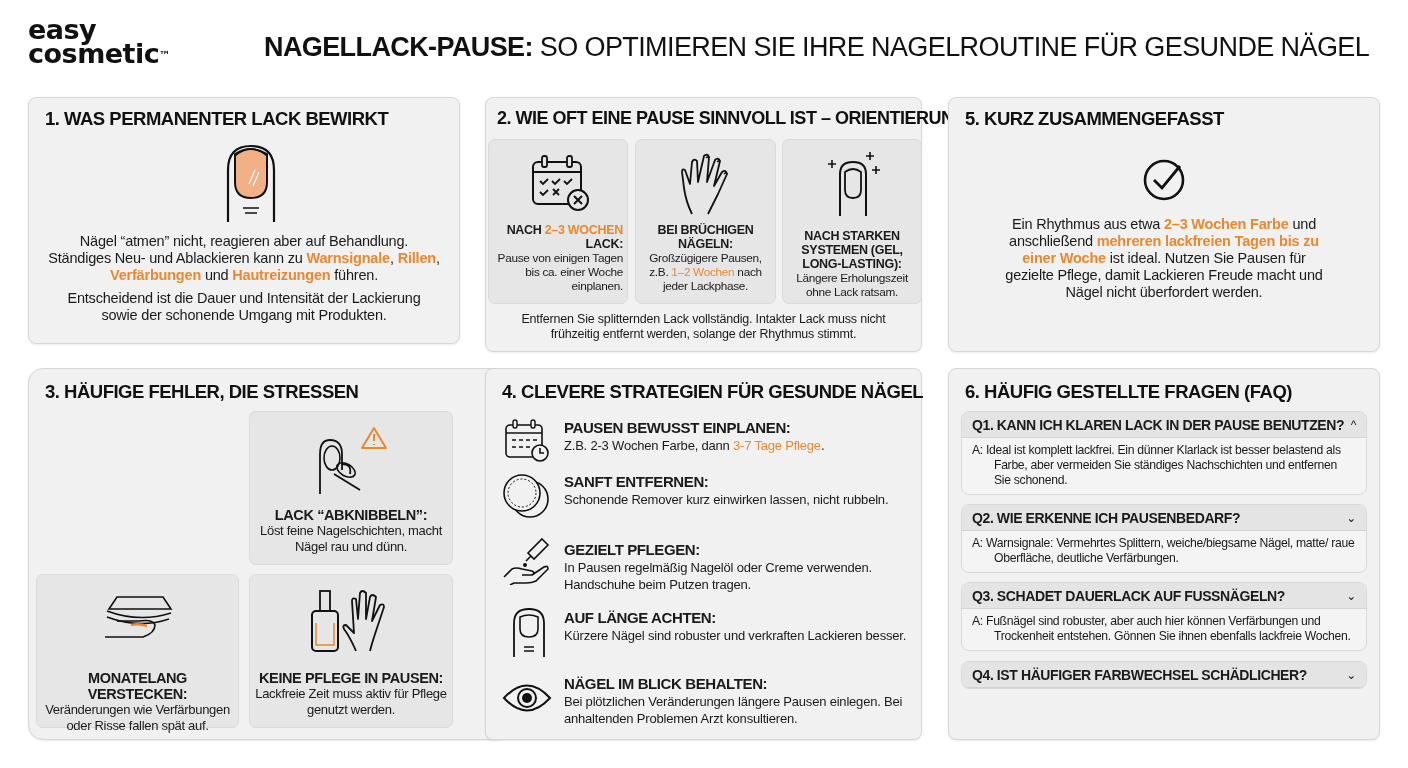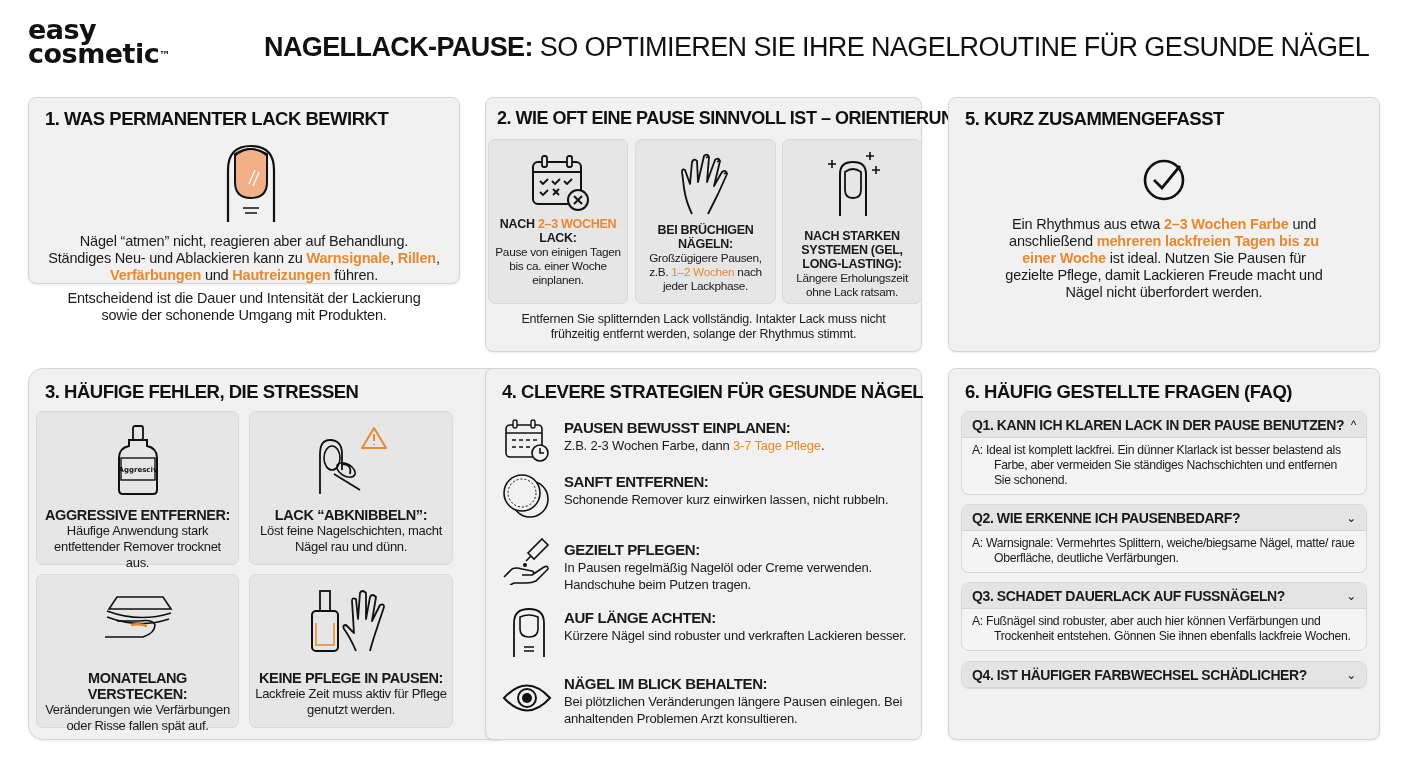--- a/index.html
+++ b/index.html
@@ -30,21 +30,21 @@
 </style>
 </head>
 <body>
 
 <div class="logo">
   <div>easy</div>
   <div><span>cosmetic</span><sup>™</sup></div>
 </div>
 <div class="title"><b>NAGELLACK-PAUSE:</b><span> SO OPTIMIEREN SIE IHRE NAGELROUTINE FÜR GESUNDE NÄGEL</span></div>
 
-<div class="card" style="left:28px; top:97px; width:432px; height:187px;">
+<div class="card" style="left:28px; top:97px; width:432px; height:247px;">
   <h2>1. WAS PERMANENTER LACK BEWIRKT</h2>
   <div class="ico" style="left:196px; top:42px;">
     <svg width="52" height="82" viewBox="0 0 52 82">
         <path d="M3 82 V30 Q3 6 26 6 Q49 6 49 30 V82" fill="none" stroke="#111" stroke-width="2.2"></path>
         <path d="M10 14 Q26 4 42 14 V42 Q42 58 26 58 Q10 58 10 42 Z" fill="#f2b088" stroke="#111" stroke-width="2"></path>
         <path d="M10 16 Q26 2 42 16" fill="none" stroke="#111" stroke-width="1.5"></path>
         <path d="M30 30 L24 44 M34 32 L28 46" stroke="#fff" stroke-width="1.2"></path>
         <path d="M18 68 H34 M20 73 H32" stroke="#111" stroke-width="1.6"></path>
       </svg>
   </div>
@@ -63,21 +63,21 @@
           <rect x="3" y="8" width="48" height="42" rx="5" fill="none" stroke="#111" stroke-width="2"></rect>
           <path d="M3 18 H51" stroke="#111" stroke-width="2"></path>
           <rect x="12" y="2" width="5" height="11" rx="2" fill="#e6e6e6" stroke="#111" stroke-width="1.8"></rect>
           <rect x="37" y="2" width="5" height="11" rx="2" fill="#e6e6e6" stroke="#111" stroke-width="1.8"></rect>
           <path d="M10 27 l3 3 l5 -5 M22 27 l3 3 l5 -5 M34 27 l3 3 l5 -5 M10 38 l3 3 l5 -5" stroke="#111" stroke-width="1.8" fill="none"></path>
           <path d="M23 35 l6 6 M29 35 l-6 6" stroke="#111" stroke-width="1.8"></path>
           <circle cx="48" cy="46" r="10" fill="#e6e6e6" stroke="#111" stroke-width="2"></circle>
           <path d="M44 42 l8 8 M52 42 l-8 8" stroke="#111" stroke-width="2"></path>
         </svg>
     </div>
-    <div class="s2txt" style="top:77px;">
+    <div class="s2txt" style="top:83px;text-align:right;">
       <b>NACH </b><b class="orange">2–3 WOCHEN</b><b> LACK:</b>
       <div>Pause von einigen Tagen bis ca. einer Woche einplanen.</div>
     </div>
   </div>
   <div class="sub" style="left:149px; top:41px; width:141px; height:165px;">
     <div class="ico" style="left:42px; top:12px;">
       <svg width="58" height="64" viewBox="0 0 58 64">
           <path d="M14 62 Q8 50 6 36 L4 20 Q4 16 7 18 L12 32 L14 10 Q16 6 19 9 L20 30 L26 4 Q29 1 31 5 L29 30 L37 8 Q40 5 42 9 L36 34 L44 20 Q48 17 49 22 L40 42 Q34 54 30 62" fill="none" stroke="#111" stroke-width="1.8" stroke-linejoin="round"></path>
           <path d="M28 6 q2 -2 3 0 M39 10 q2 -2 3 0 M46 22 q2 -2 3 0" stroke="#111" stroke-width="1.5" fill="none"></path>
         </svg>
@@ -111,34 +111,20 @@
         <path d="M12 24 l8 8 l18 -22" fill="none" stroke="#111" stroke-width="2.8"></path>
       </svg>
   </div>
   <div class="center-text" style="position:absolute; left:50px; right:50px; top:118px; font-size:14.5px;">
     <span>Ein Rhythmus aus etwa </span><span class="orange" style="font-weight:bold">2–3 Wochen Farbe</span><span> und anschließend </span><span class="orange" style="font-weight:bold">mehreren lackfreien Tagen bis zu einer Woche</span><span> ist ideal. Nutzen Sie Pausen für gezielte Pflege, damit Lackieren Freude macht und Nägel nicht überfordert werden.</span>
   </div>
 </div>
 
 <div class="card" style="left:28px; top:368px; width:484px; height:372px;border-radius:15px;">
   <h2 style="top:12px;">3. HÄUFIGE FEHLER, DIE STRESSEN</h2>
-  <div class="sub" style="left:7px; top:42px; width:203px; height:154px;">
-    <div class="ico" style="left:80px; top:12px;">
-      <svg width="44" height="72" viewBox="0 0 44 72">
-          <rect x="16" y="2" width="10" height="14" rx="2" fill="none" stroke="#111" stroke-width="1.8"></rect>
-          <path d="M12 16 H30 V22 Q40 24 40 34 V66 Q40 70 36 70 H6 Q2 70 2 66 V34 Q2 24 12 22 Z" fill="none" stroke="#111" stroke-width="2"></path>
-          <rect x="4" y="34" width="34" height="22" fill="none" stroke="#111" stroke-width="1.4"></rect>
-          <text x="21" y="48" font-size="7" text-anchor="middle" font-family="DejaVu Sans" font-weight="bold" fill="#111">Aggresciv</text>
-        </svg>
-    </div>
-    <div class="s3txt" style="top:95px;">
-      <div class="s3head">AGGRESSIVE ENTFERNER:</div>
-      <div>Häufige Anwendung stark entfettender Remover trocknet aus.</div>
-    </div>
-  </div>
   <div class="sub" style="left:220px; top:42px; width:204px; height:154px;">
     <div class="ico" style="left:66px; top:12px;">
       <svg width="76" height="72" viewBox="0 0 76 72">
           <path d="M4 70 V30 Q4 16 14 16 Q26 16 26 30 V46" fill="none" stroke="#111" stroke-width="1.8"></path>
           <ellipse cx="16" cy="34" rx="8" ry="12" fill="none" stroke="#111" stroke-width="1.6"></ellipse>
           <path d="M18 50 L44 66 M26 40 Q36 40 34 50" fill="none" stroke="#111" stroke-width="1.8"></path>
           <ellipse cx="30" cy="46" rx="10" ry="6" transform="rotate(30 30 46)" fill="none" stroke="#111" stroke-width="1.6"></ellipse>
           <path d="M46 24 L58 4 L70 24 Z" fill="none" stroke="#e8892f" stroke-width="2" stroke-linejoin="round"></path>
           <path d="M58 10 V17 M58 20 V21" stroke="#e8892f" stroke-width="2"></path>
         </svg>

